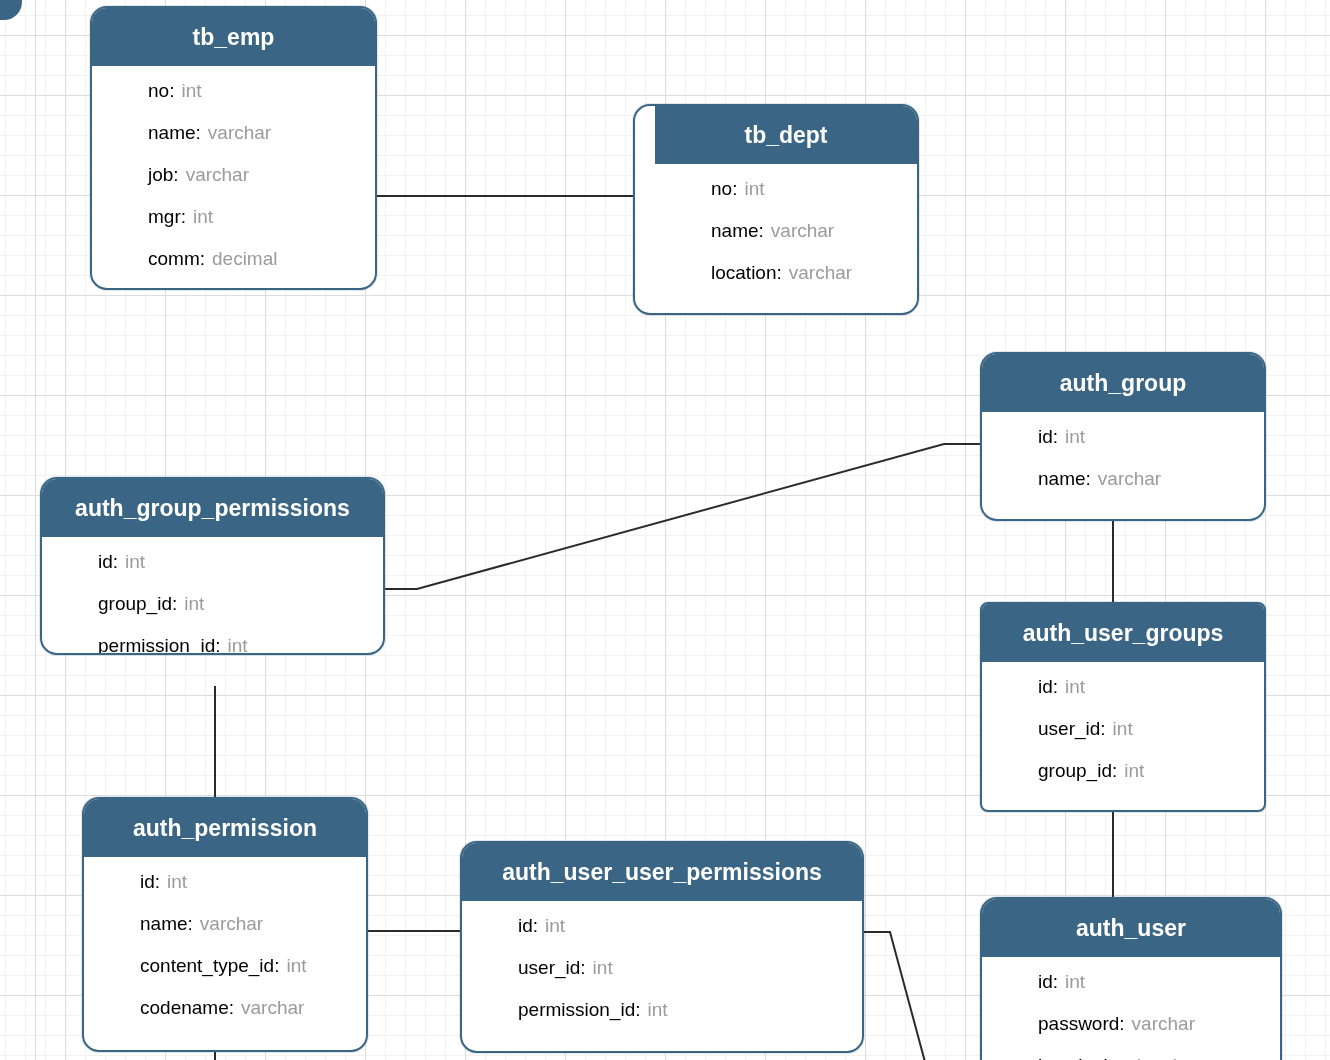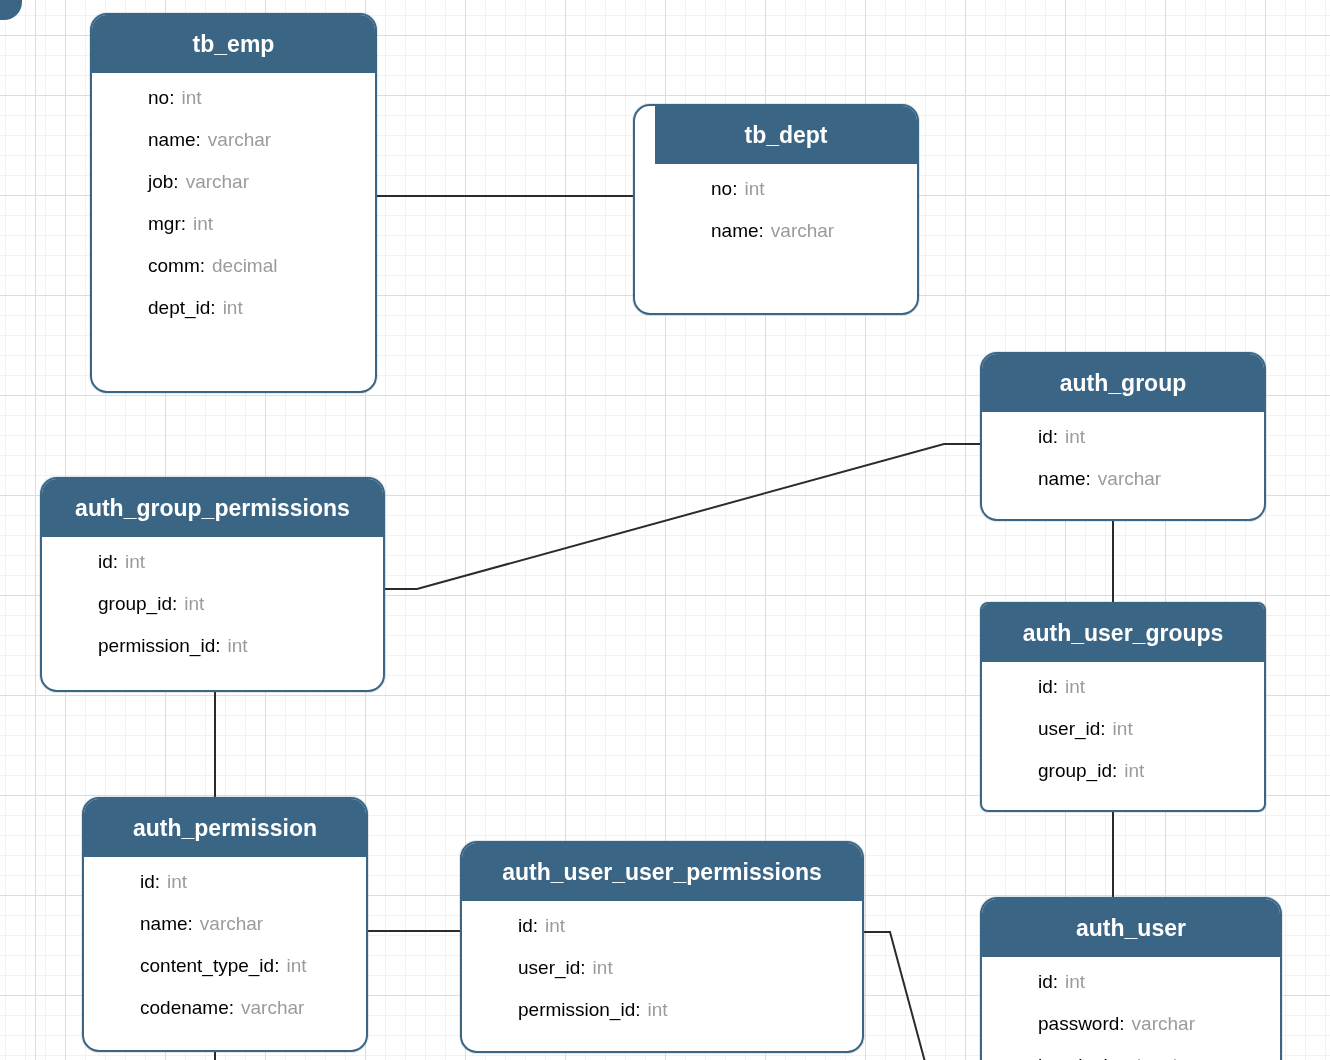--- a/index.html
+++ b/index.html
@@ -68,49 +68,50 @@
     <path d="M1113,519 V603"></path>
     <path d="M1113,810 V899"></path>
     <path d="M215,686 V799"></path>
     <path d="M366,931 H462"></path>
     <path d="M852,932 H890 L925,1062"></path>
     <path d="M215,1050 V1062"></path>
   </svg>
 
   <div id="corner-fragment"></div>
 
-  <div class="table" style="left:90px;top:6px;width:287px;height:380px;margin-top:7px;">
+  <div class="table" style="left:90px;top:6px;width:287px;height:284px;">
     <div class="thead">tb_emp</div>
     <div class="tbody">
       <div class="frow"><span class="fname">no</span><span class="ftype">int</span></div>
       <div class="frow"><span class="fname">name</span><span class="ftype">varchar</span></div>
       <div class="frow"><span class="fname">job</span><span class="ftype">varchar</span></div>
       <div class="frow"><span class="fname">mgr</span><span class="ftype">int</span></div>
       <div class="frow"><span class="fname">comm</span><span class="ftype">decimal</span></div>
       <div class="frow"><span class="fname">dept_id</span><span class="ftype">int</span></div>
     </div>
   </div>
 
   <div class="table" style="left:633px;top:104px;width:286px;height:211px;padding-left:20px;">
     <div class="thead">tb_dept</div>
     <div class="tbody">
       <div class="frow"><span class="fname">no</span><span class="ftype">int</span></div>
       <div class="frow"><span class="fname">name</span><span class="ftype">varchar</span></div>
+      <div class="frow"><span class="fname">location</span><span class="ftype">varchar</span></div>
     </div>
   </div>
 
   <div class="table" style="left:980px;top:352px;width:286px;height:169px;">
     <div class="thead">auth_group</div>
     <div class="tbody">
       <div class="frow"><span class="fname">id</span><span class="ftype">int</span></div>
       <div class="frow"><span class="fname">name</span><span class="ftype">varchar</span></div>
     </div>
   </div>
 
-  <div class="table" style="left:40px;top:477px;width:345px;height:215px;">
+  <div class="table" style="left:40px;top:477px;width:345px;height:178px;">
     <div class="thead">auth_group_permissions</div>
     <div class="tbody">
       <div class="frow"><span class="fname">id</span><span class="ftype">int</span></div>
       <div class="frow"><span class="fname">group_id</span><span class="ftype">int</span></div>
       <div class="frow"><span class="fname">permission_id</span><span class="ftype">int</span></div>
     </div>
   </div>
 
   <div class="table" style="left:980px;top:602px;width:286px;height:210px;border-radius:8px;">
     <div class="thead">auth_user_groups</div>

